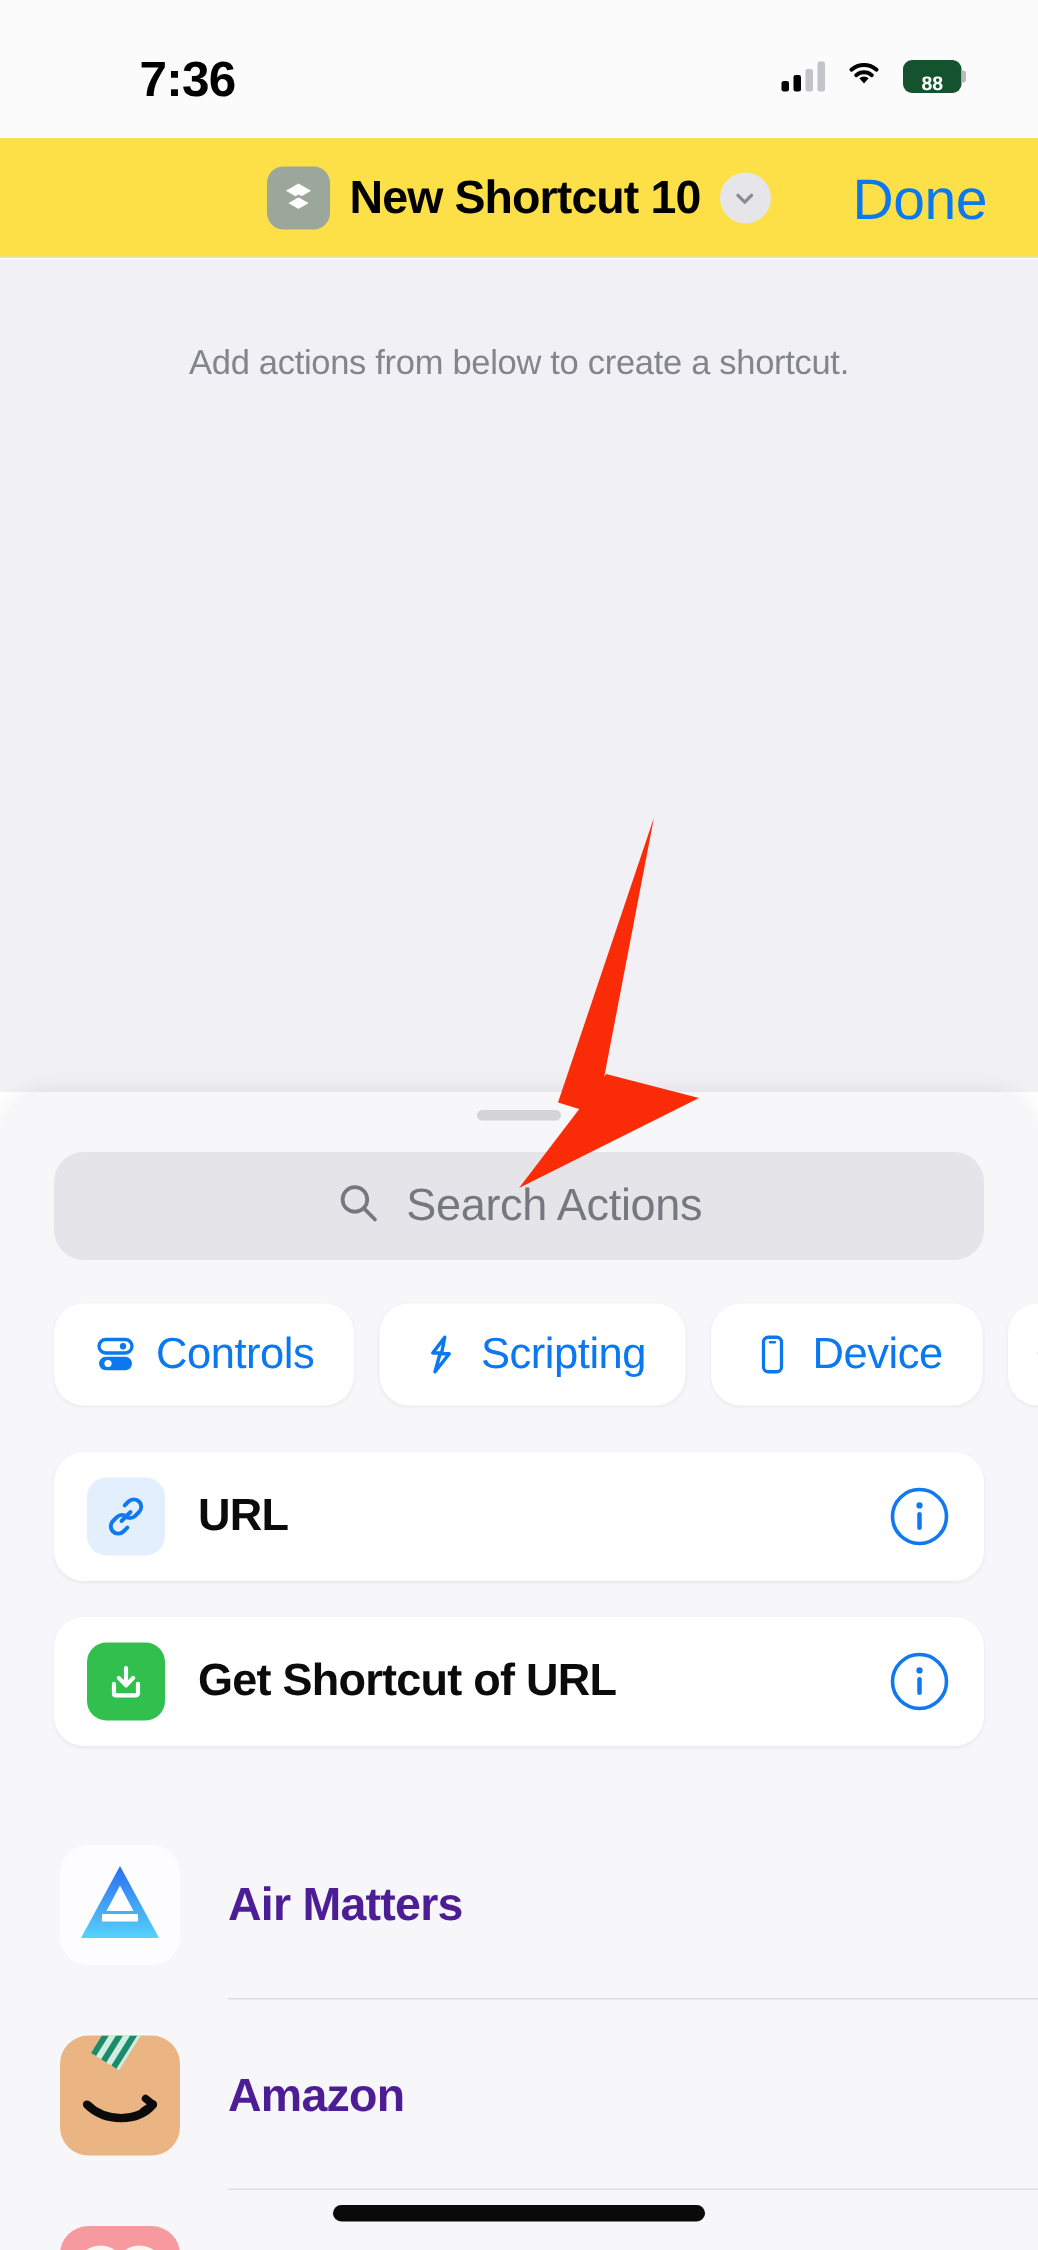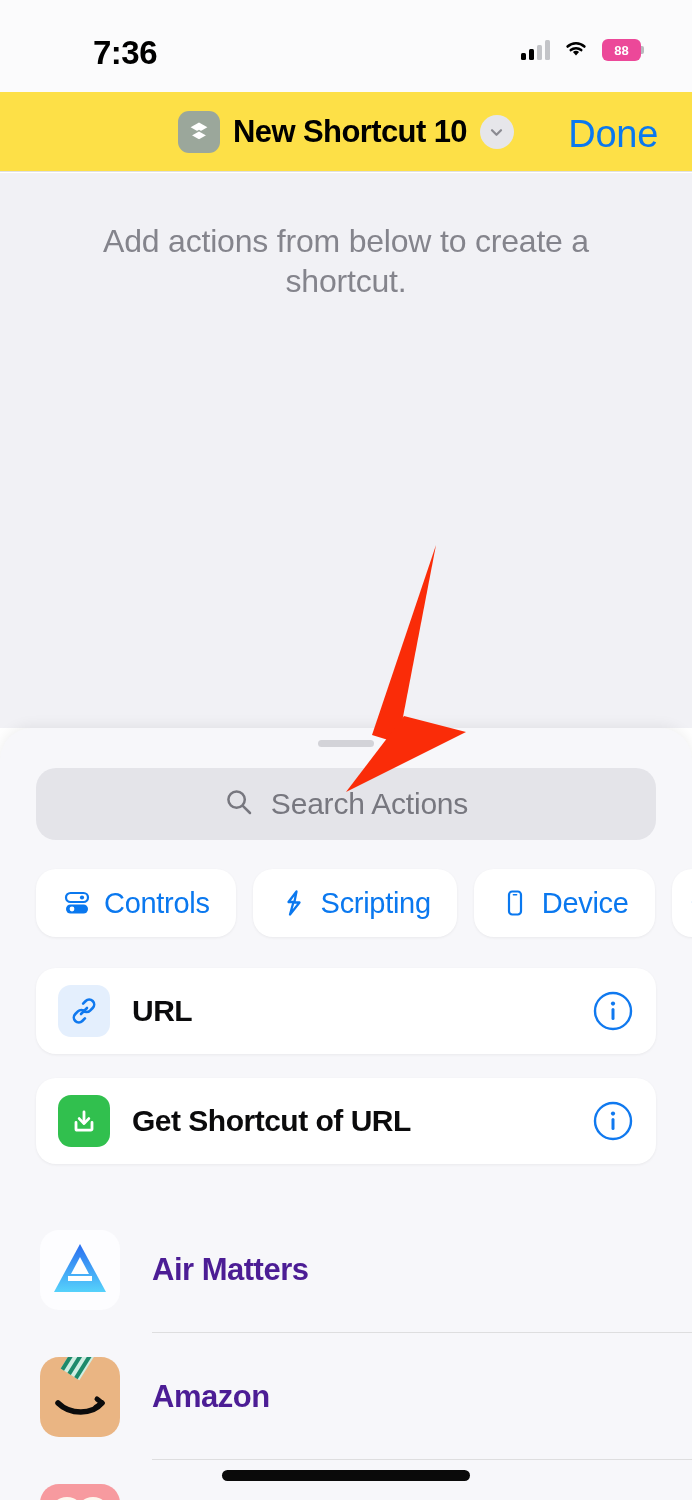--- a/index.html
+++ b/index.html
@@ -27,22 +27,22 @@
   .cell-bars { display:flex; align-items:flex-end; gap:3px; height:20px; }
   .cell-bars i { display:block; width:5px; border-radius:1.5px; background:#000; }
   .cell-bars i:nth-child(1){ height:7px; }
   .cell-bars i:nth-child(2){ height:11px; }
   .cell-bars i:nth-child(3){ height:15px; background:#c3c4c8; }
   .cell-bars i:nth-child(4){ height:20px; background:#c3c4c8; }
   .wifi-ico { width:26px; height:20px; }
   .batt { position:relative; width:42px; height:22px; }
   .batt-body {
     position:absolute; left:0; top:0; width:39px; height:22px;
-    border-radius:6px; background:#ec4899;
-    display:flex; align-items:center; justify-content:center;
+    border-radius:6px; background:#14532d;
+    display:flex; align-items:flex-end; justify-content:center;
   }
   .batt-num { font-size:13px; font-weight:bold; color:#fff; letter-spacing:0px; line-height:1; }
   .batt-tip { position:absolute; right:0; top:7px; width:3px; height:8px; background:#b9babe; border-radius:0 2px 2px 0; }
 
   
   .nav-bar {
     position:absolute; top:92px; left:0; width:692px; height:80px;
     background:#fde047; border-bottom:1px solid #e0e0e3;
   }
   .nav-center {
@@ -65,21 +65,21 @@
     font-size:38px; color:#0a78ef; letter-spacing:-0.3px; font-weight:normal;
   }
 
   
   .canvas {
     position:absolute; top:173px; left:0; width:692px; height:555px;
     background:#f1f1f5;
   }
   .empty-text {
     position:absolute; left:0; right:0; top:48px;
-    text-align:center; font-size:32px; line-height:40px;
+    text-align:center; font-size:23px; line-height:40px;
     color:#84848c; letter-spacing:-0.2px;
     padding:0 100px;
   }
 
   
   .sheet {
     position:absolute; left:0; top:728px; width:692px; height:772px;
     background:#f7f7fa;
     border-radius:32px 32px 0 0;
     box-shadow:0 -2px 14px rgba(0,0,0,0.07);

